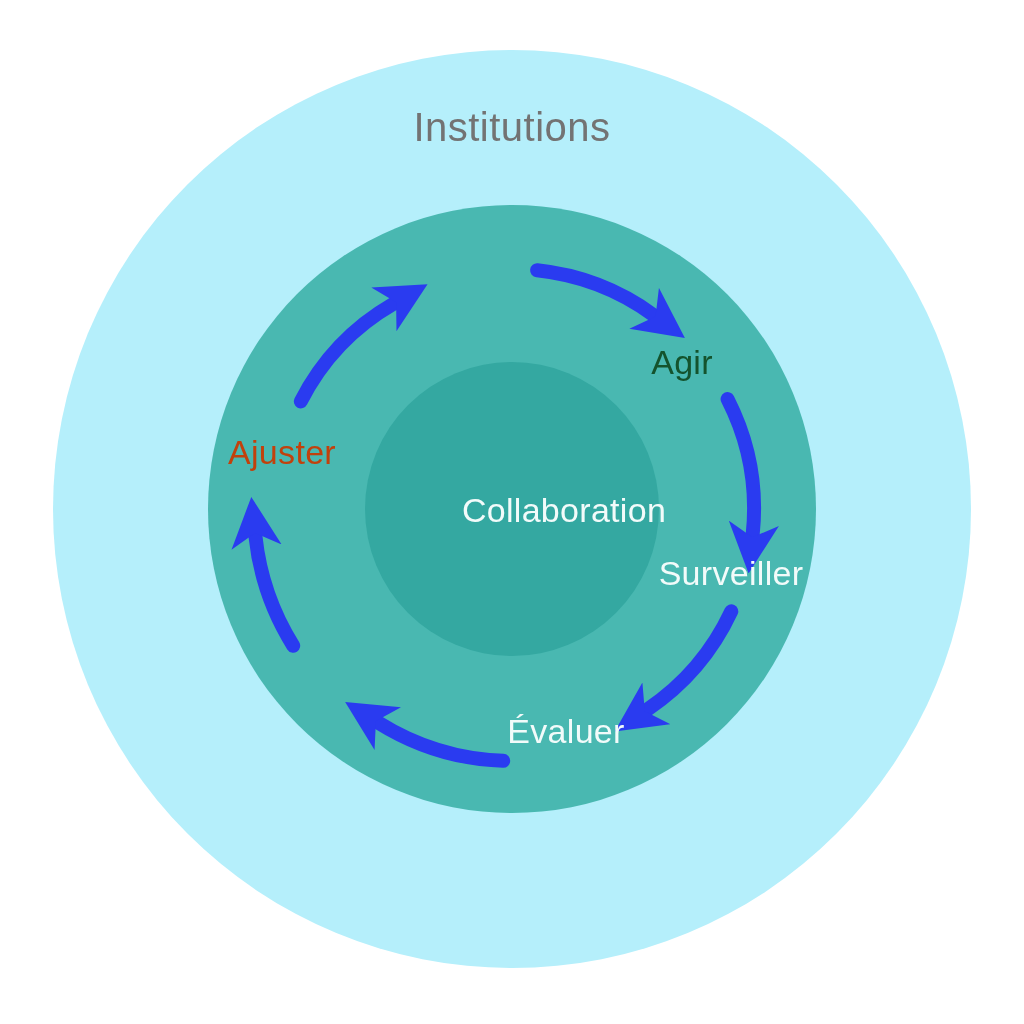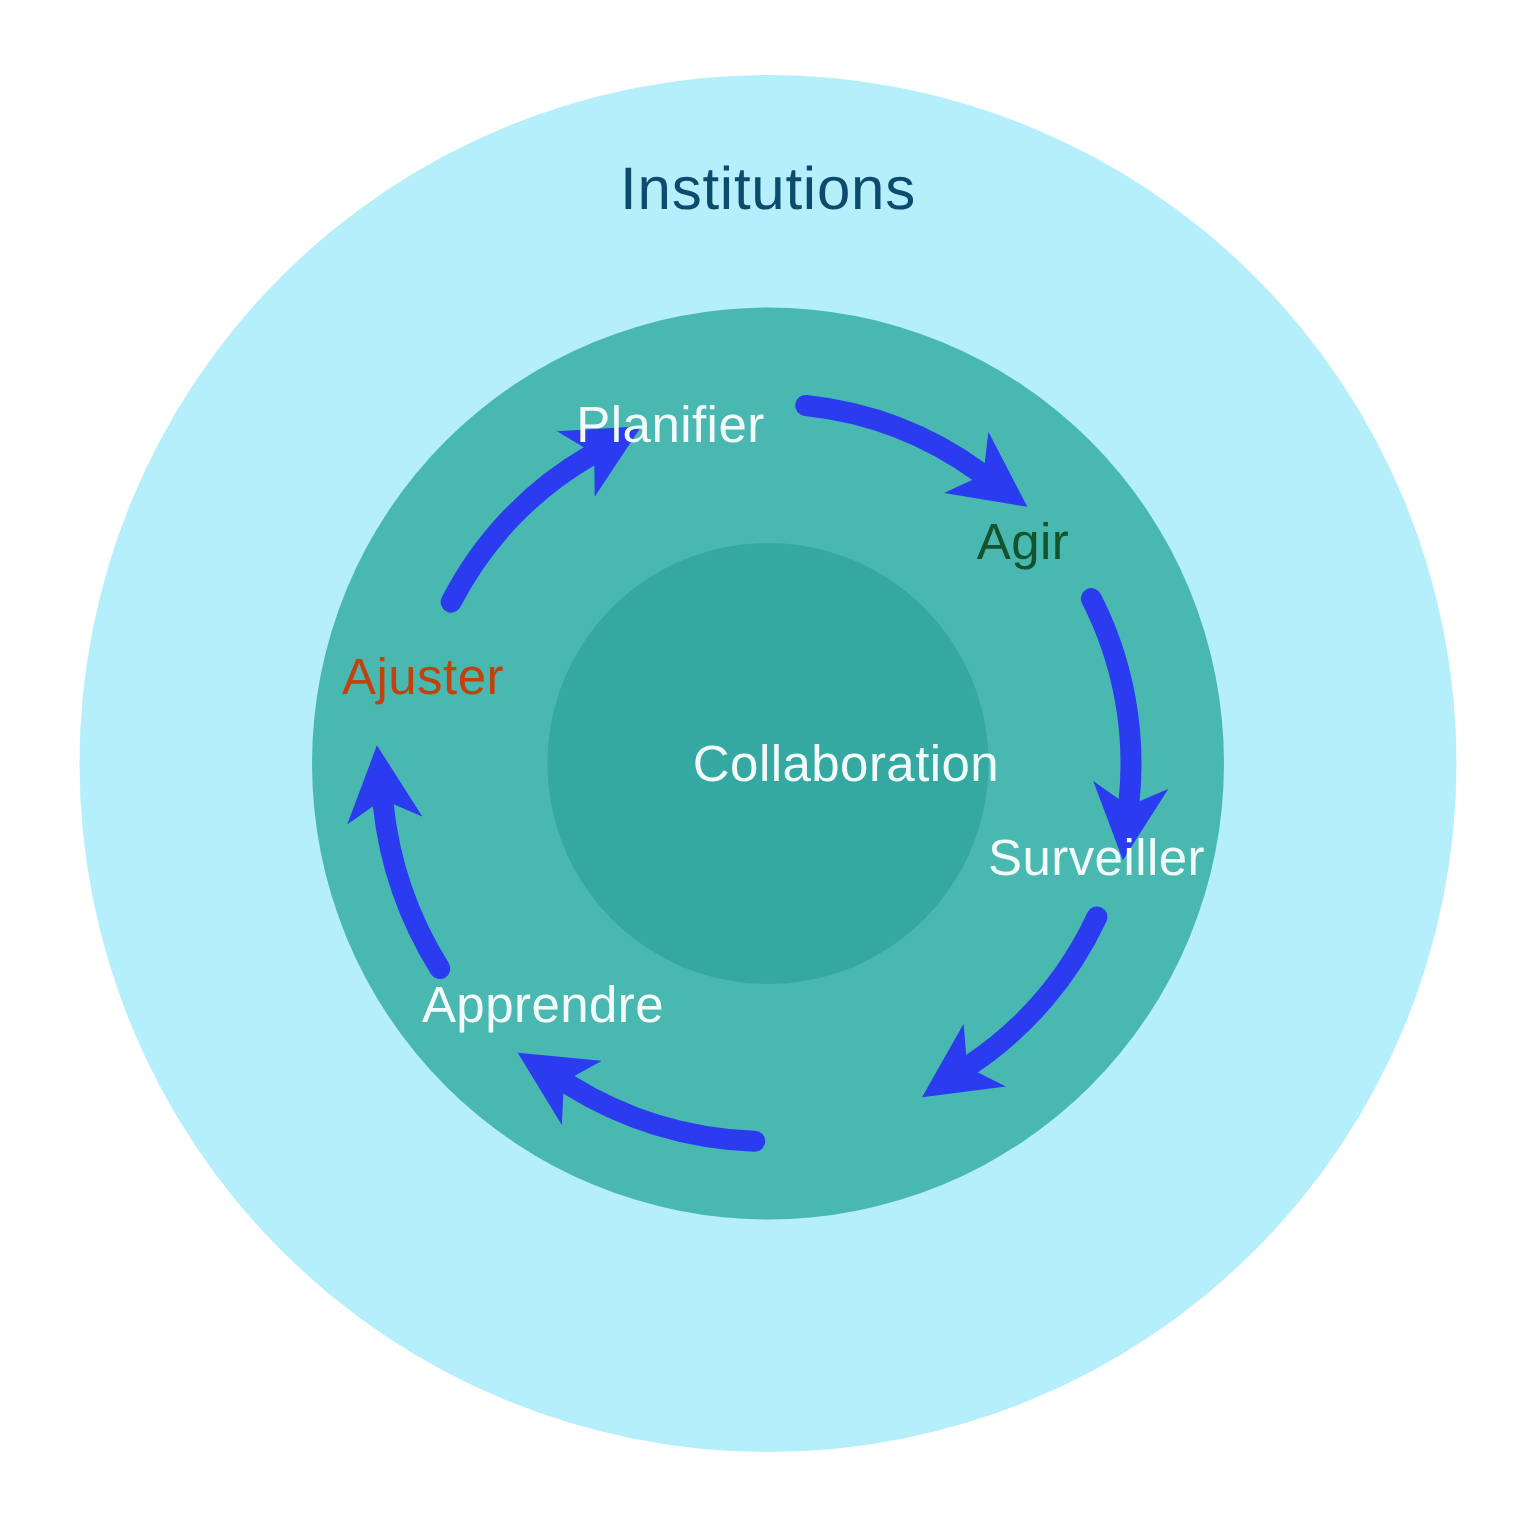--- a/index.html
+++ b/index.html
@@ -81,29 +81,28 @@
     <g id="arrow-group" fill="none" stroke-linecap="round">
         <path d="M 537.1 270.3 A 240 240 0 0 1 653.1 314.8" stroke="#2A3BF0" stroke-width="14" marker-end="url(#head)"></path>
         <path d="M 727.6 399.1 A 242 242 0 0 1 752.7 534.3" stroke="#2A3BF0" stroke-width="14" marker-end="url(#head)"></path>
         <path d="M 731.3 611.3 A 242 242 0 0 1 647.3 709.6" stroke="#2A3BF0" stroke-width="14" marker-end="url(#head)"></path>
         <path d="M 503.2 760.8 A 252 252 0 0 1 378.5 722.7" stroke="#2A3BF0" stroke-width="14" marker-end="url(#head)"></path>
         <path d="M 293.2 645.7 A 258 258 0 0 1 255.4 536.0" stroke="#2A3BF0" stroke-width="14" marker-end="url(#head)"></path>
         <path d="M 300.8 401.4 A 237 237 0 0 1 393.5 303.8" stroke="#2A3BF0" stroke-width="14" marker-end="url(#head)"></path>
       </g>
   </svg>
 
-  <div class="label label-outer pos-institutions" style="color: #0c4a6e;">Institutions</div>
+  <div class="label label-outer pos-institutions" style="color: #737373;">Institutions</div>
 
 
-  <div class="label label-ring pos-planifier" style="color: rgb(242, 251, 250);">Planifier</div>
 
   <div class="label label-ring pos-agir" style="color: #14532d;">Agir</div>
 
   <div class="label label-ring pos-surveiller" style="color: rgb(242, 251, 250);">Surveiller</div>
 
+  <div class="label label-ring pos-evaluer" style="color: rgb(242, 251, 250);">Évaluer</div>
 
-  <div class="label label-ring pos-apprendre" style="color: rgb(242, 251, 250);">Apprendre</div>
 
   <div class="label label-ring pos-ajuster" style="color: #c2410c;">Ajuster</div>
 
   <div class="label label-center pos-collaboration" style="color: rgb(242, 251, 250); margin-left: 48px;">Collaboration</div>
 
 </div>
 
 </body></html>

